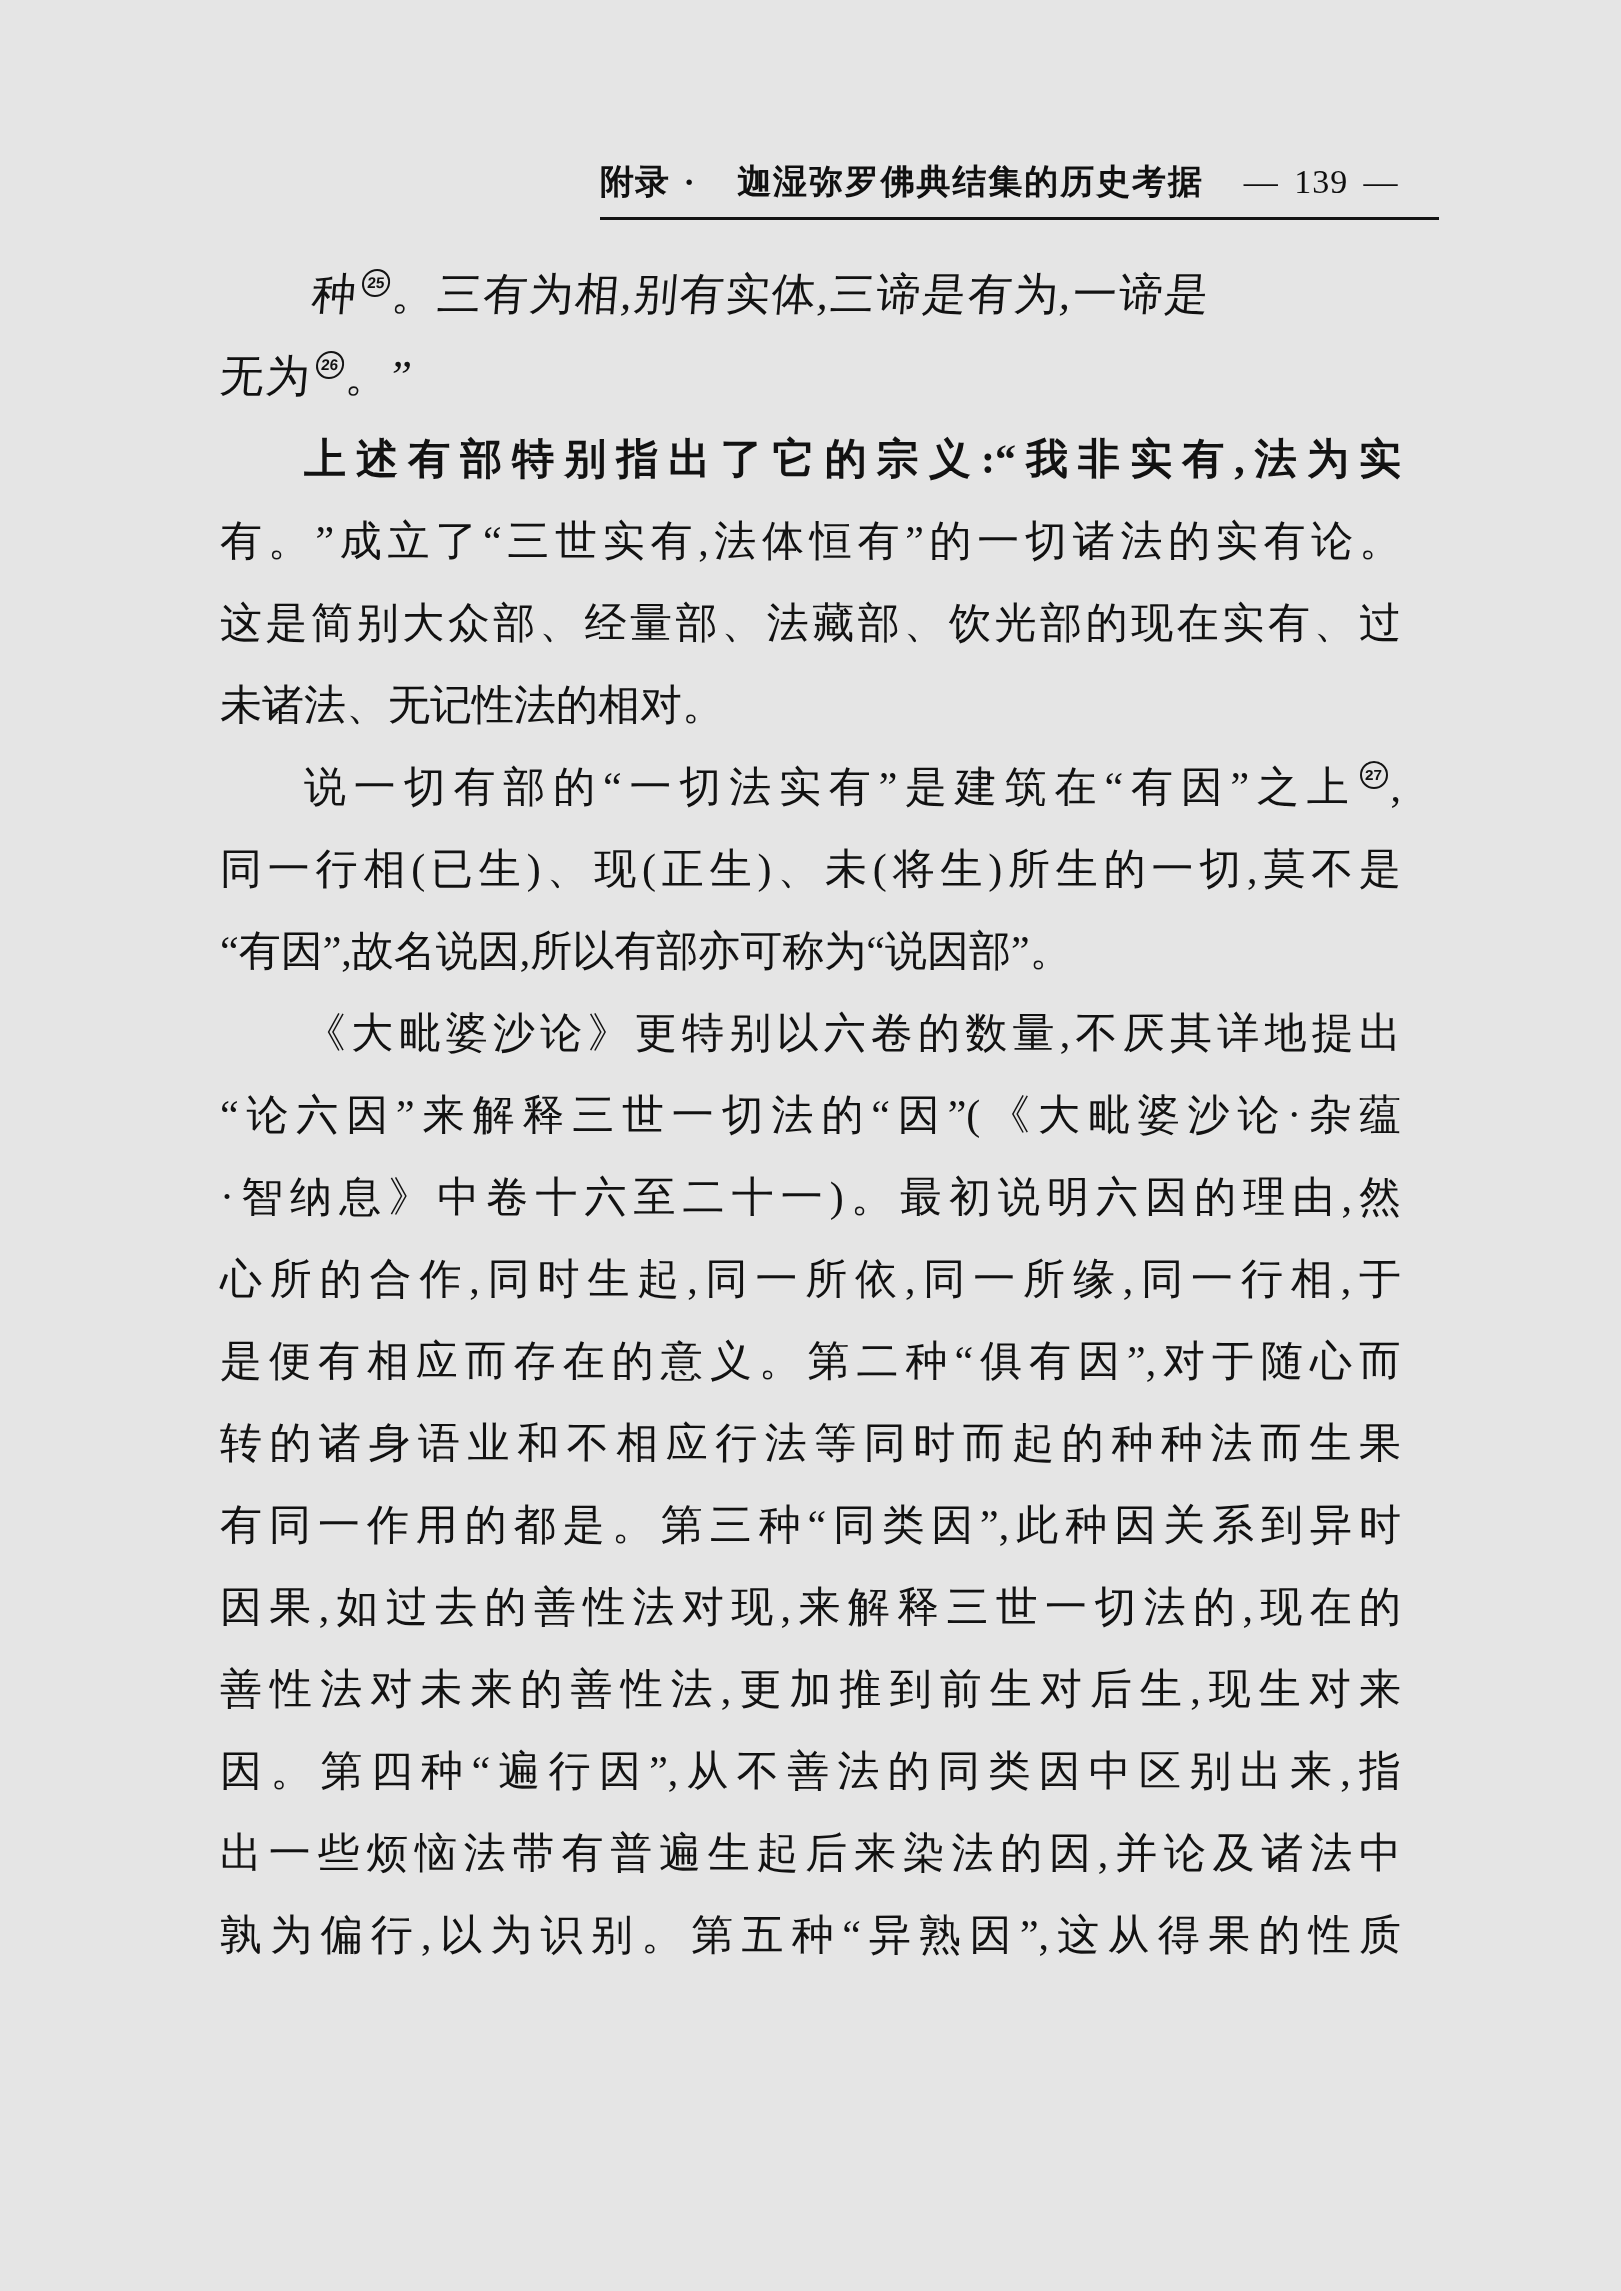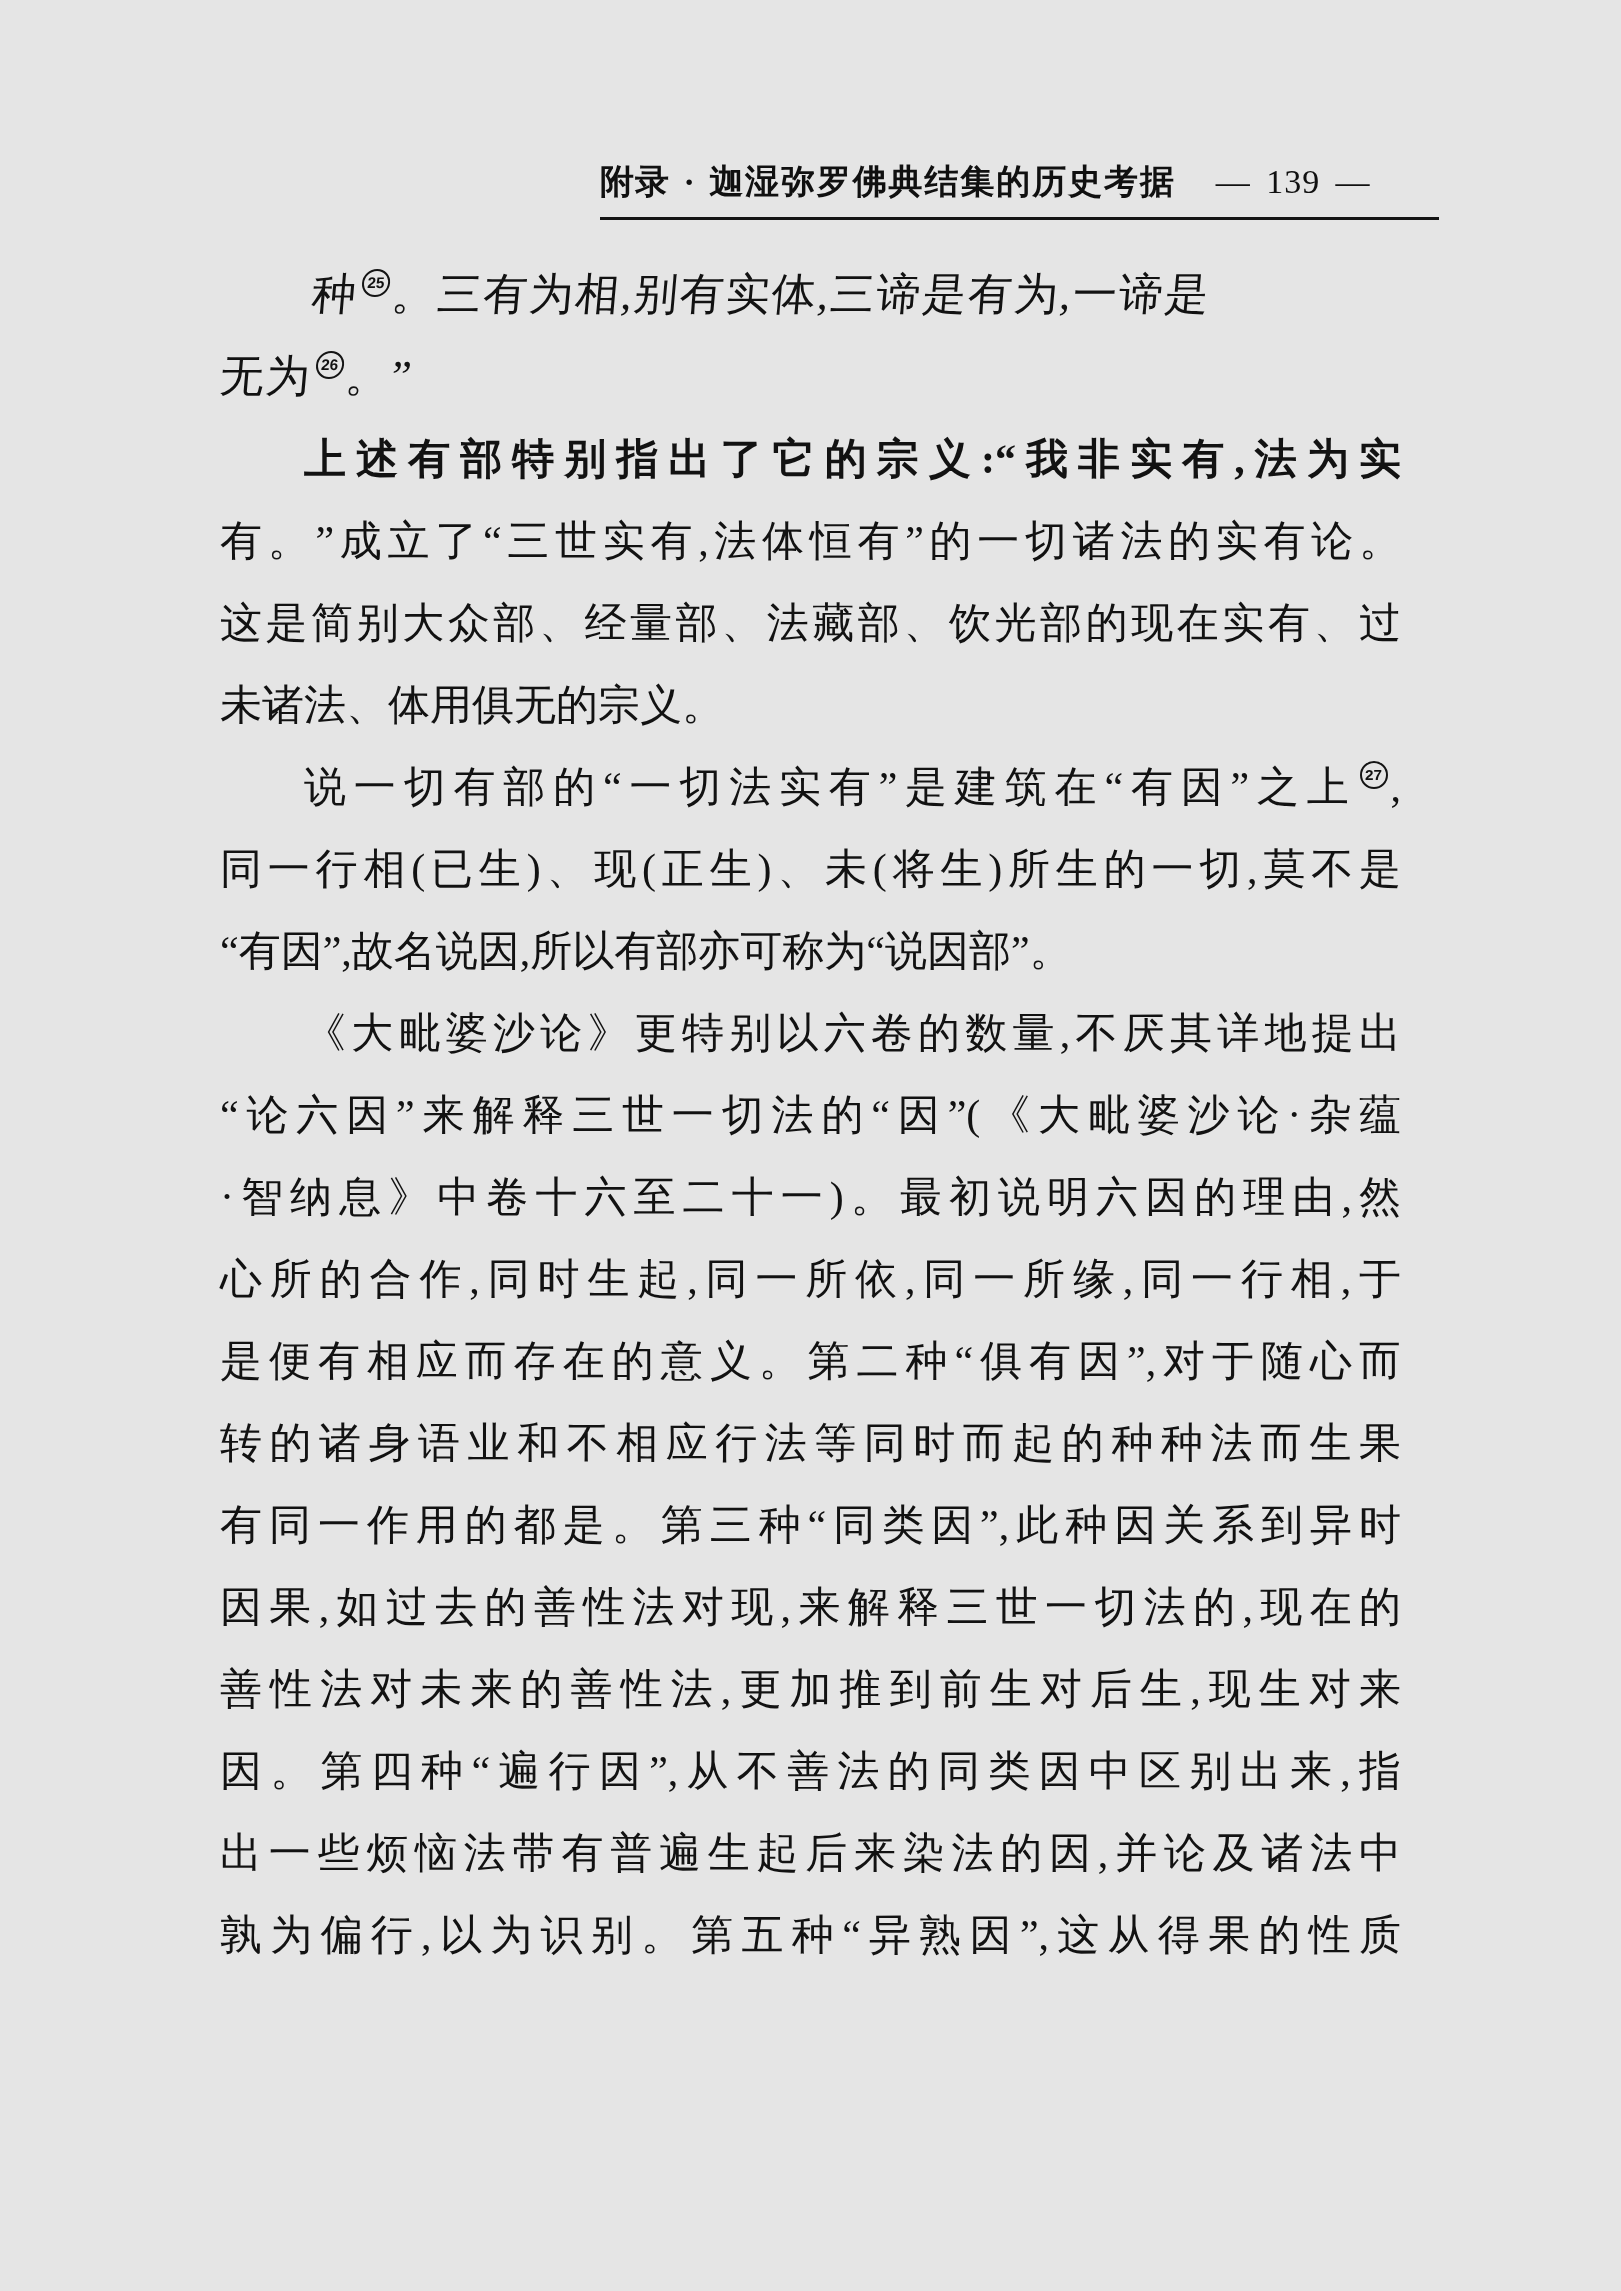--- a/index.html
+++ b/index.html
@@ -17,21 +17,21 @@
     position:absolute;
     left:600px;top:159px;width:839px;
     display:flex;align-items:baseline;
     font-size:34px;font-weight:600;
     border-bottom:3.8px solid #141414;
     padding-bottom:11.5px;
     letter-spacing:1px;
     white-space:nowrap;
   }
   .h-dot{margin:0 13.4px;font-weight:700;}
-  .h-title{letter-spacing:1.9px;}
+  .h-title{letter-spacing:1.9px;margin-left:28px;}
   .h-page{margin-left:40px;display:inline-flex;align-items:baseline;gap:15.3px;font-weight:500;}
   .h-page .dash{font-weight:400;}
   
   .bodytext{
     position:absolute;
     left:220px;top:254px;width:1181px;
     font-size:42px;
     line-height:82px;
     color:#121212;
   }
@@ -75,21 +75,21 @@
       <span class="dash">—</span>
     </span>
   </div>
 
   <div class="bodytext" id="body-lines">
       <div class="line quote left" style="padding-left: 92px;"><span>种</span><span class="note">25</span><span>。三有为相,别有实体,三谛是有为,一谛是</span></div>
       <div class="line quote left"><span>无为</span><span class="note">26</span><span>。”</span></div>
       <div class="line just" style="padding-left: 84px; font-weight: bold;"><span>上述有部特别指出了它的宗义:“我非实有,法为实</span></div>
       <div class="line just"><span>有。”成立了“三世实有,法体恒有”的一切诸法的实有论。</span></div>
       <div class="line just"><span>这是简别大众部、经量部、法藏部、饮光部的现在实有、过</span></div>
-      <div class="line left"><span>未诸法、体用俱无的宗义。</span></div>
+      <div class="line left"><span>未诸法、无记性法的相对。</span></div>
       <div class="line just" style="padding-left: 84px;"><span>说一切有部的“一切法实有”是建筑在“有因”之上</span><span class="note">27</span><span>,</span></div>
       <div class="line just"><span>同一行相(已生)、现(正生)、未(将生)所生的一切,莫不是</span></div>
       <div class="line left"><span>“有因”,故名说因,所以有部亦可称为“说因部”。</span></div>
       <div class="line just" style="padding-left: 84px;"><span>《大毗婆沙论》更特别以六卷的数量,不厌其详地提出</span></div>
       <div class="line just"><span>“论六因”来解释三世一切法的“因”(《大毗婆沙论·杂蕴</span></div>
       <div class="line just"><span>·智纳息》中卷十六至二十一)。最初说明六因的理由,然</span></div>
       <div class="line just"><span>心所的合作,同时生起,同一所依,同一所缘,同一行相,于</span></div>
       <div class="line just"><span>是便有相应而存在的意义。第二种“俱有因”,对于随心而</span></div>
       <div class="line just"><span>转的诸身语业和不相应行法等同时而起的种种法而生果</span></div>
       <div class="line just"><span>有同一作用的都是。第三种“同类因”,此种因关系到异时</span></div>

